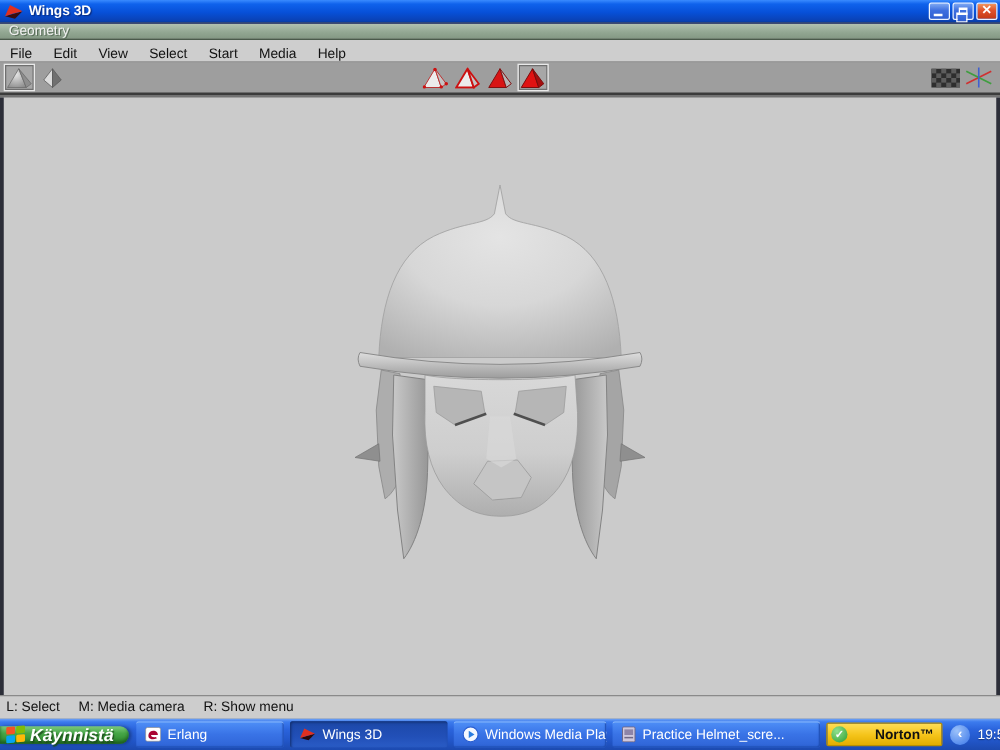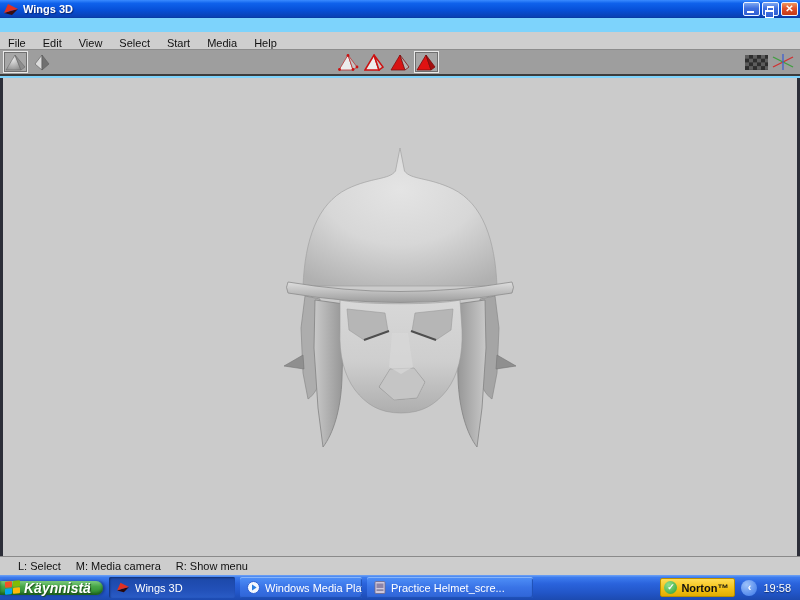--- a/index.html
+++ b/index.html
@@ -1,18 +1,18 @@
 <!DOCTYPE html>
 <html><head>
 <meta charset="utf-8">
 <style>
   * { margin:0; padding:0; box-sizing:border-box; }
   html,body { width:800px; height:600px; overflow:hidden; }
   body { font-family:"Liberation Sans", sans-serif; }
-  .screen { position:relative; width:800px; height:600px; background:#7dd3fc; }
+  .screen { position:relative; width:800px; height:600px; background:#737373; }
 
   
   .titlebar {
     position:absolute; top:0; left:0; width:800px; height:18px;
     background:linear-gradient(180deg,#3a8bff 0%,#0f62ec 18%,#0750d8 55%,#0a41b4 92%,#063a9e 100%);
     display:flex; align-items:center; padding:0 2px 0 3px;
   }
   .titlebar .app-icon { width:16px; height:13px; margin-right:4px; flex:0 0 auto; }
   .titlebar .title { color:#fff; font-size:11px; font-weight:bold; text-shadow:1px 1px 1px #0a2a7a; flex:1; }
   .winbtn {
@@ -60,21 +60,21 @@
   .viewport {
     position:absolute; top:78px; left:0; width:800px; height:478px;
     background:#cbcbcb; border-left:3px solid #2c2e38; border-right:3px solid #2c2e38;
   }
   .viewport svg { display:block; }
 
   
   .statusbar {
     position:absolute; top:556px; left:0; width:800px; height:19px;
     background:#cdcdcd; border-top:1px solid #8a8a8a;
-    display:flex; align-items:center; font-size:11px; color:#111; padding-left:18px;
+    display:flex; align-items:center; font-size:11px; color:#111; padding-left:5px;
   }
   .statusbar span { margin-right:15px; }
 
   
   .taskbar {
     position:absolute; top:575px; left:0; width:800px; height:25px;
     background:linear-gradient(180deg,#6fa3f5 0%,#3c7bee 10%,#2a63dc 35%,#2256c8 70%,#1c4ab0 100%);
     display:flex; align-items:center;
   }
   .start-btn {
@@ -107,21 +107,21 @@
   .tray { display:flex; align-items:center; margin-right:3px; }
   .norton {
     height:19px; background:linear-gradient(180deg,#ffdd55 0%,#f4c318 55%,#e3ad00 100%);
     border-radius:2px; border:1px solid #b98f00; display:flex; align-items:center;
     padding:0 6px 0 3px; margin-right:6px; cursor:pointer;
   }
   .norton .check {
     width:13px; height:13px; border-radius:50%; background:radial-gradient(circle at 35% 30%,#8fe08f,#2d9e2d);
     color:#fff; font-size:9px; font-weight:bold; text-align:center; line-height:13px; margin-right:4px;
   }
-  .norton .nlabel { font-size:11px; font-weight:bold; color:#111; }
+  .norton .nlabel { font-size:11px; font-weight:bold; color:#111;margin-left:18px; }
   .tray-chevron {
     width:16px; height:16px; border-radius:50%;
     background:radial-gradient(circle at 35% 30%,#9cc2fa,#3a76e8);
     color:#fff; font-size:11px; font-weight:bold; text-align:center; line-height:15px;
     margin-right:6px; cursor:pointer;
   }
   .clock { color:#fff; font-size:11px; margin-right:6px; text-shadow:0 1px 1px #123071; }
 </style>
 </head>
 <body>
@@ -136,20 +136,23 @@
     <span class="title">Wings 3D</span>
     <div class="winbtn">
         <span class="glyph-min"></span>
       </div>
     <div class="winbtn">
         <span class="glyph-restore"></span>
       </div>
     <div class="winbtn close"><span>✕</span></div>
   </div>
 
+  <div class="geometry-bar">
+    <span>Geometry</span>
+  </div>
 
   <div class="menubar">
     <span class="menu-item">File</span>
     <span class="menu-item">Edit</span>
     <span class="menu-item">View</span>
     <span class="menu-item">Select</span>
     <span class="menu-item">Start</span>
     <span class="menu-item">Media</span>
     <span class="menu-item">Help</span>
   </div>
@@ -319,20 +322,29 @@
       <span class="winflag">
           <i class="f1"></i>
           <i class="f2"></i>
           <i class="f3"></i>
           <i class="f4"></i>
         </span>
       <span class="label">Käynnistä</span>
     </div>
 
     <div class="task-items">
+      <div class="task-item" style="width:118px">
+        <span class="ticon">
+          <svg width="13" height="13" viewBox="0 0 13 13">
+              <rect x="0.5" y="1" width="12" height="11" rx="1.5" fill="#fff" stroke="#888" stroke-width="0.5"></rect>
+              <path d="M 3 9 C 2 6 4 3.5 6.5 3.5 C 9 3.5 10.5 5 10.3 7 L 4.8 7 C 5 8.4 6.5 9.2 8.7 8.6 L 9.6 9.6 C 7 10.9 4 10.6 3 9 Z" fill="#a90533"></path>
+            </svg>
+        </span>
+        <span>Erlang</span>
+      </div>
       <div class="task-item active" style="width:126px">
         <span class="ticon">
           <svg width="14" height="11" viewBox="0 0 16 13">
               <polygon points="1,10 15,6 9,12" fill="#2a0808"></polygon>
               <polygon points="1,10 5,1 15,6 7,8" fill="#e03020"></polygon>
             </svg>
         </span>
         <span>Wings 3D</span>
       </div>
       <div class="task-item" style="width:122px">

